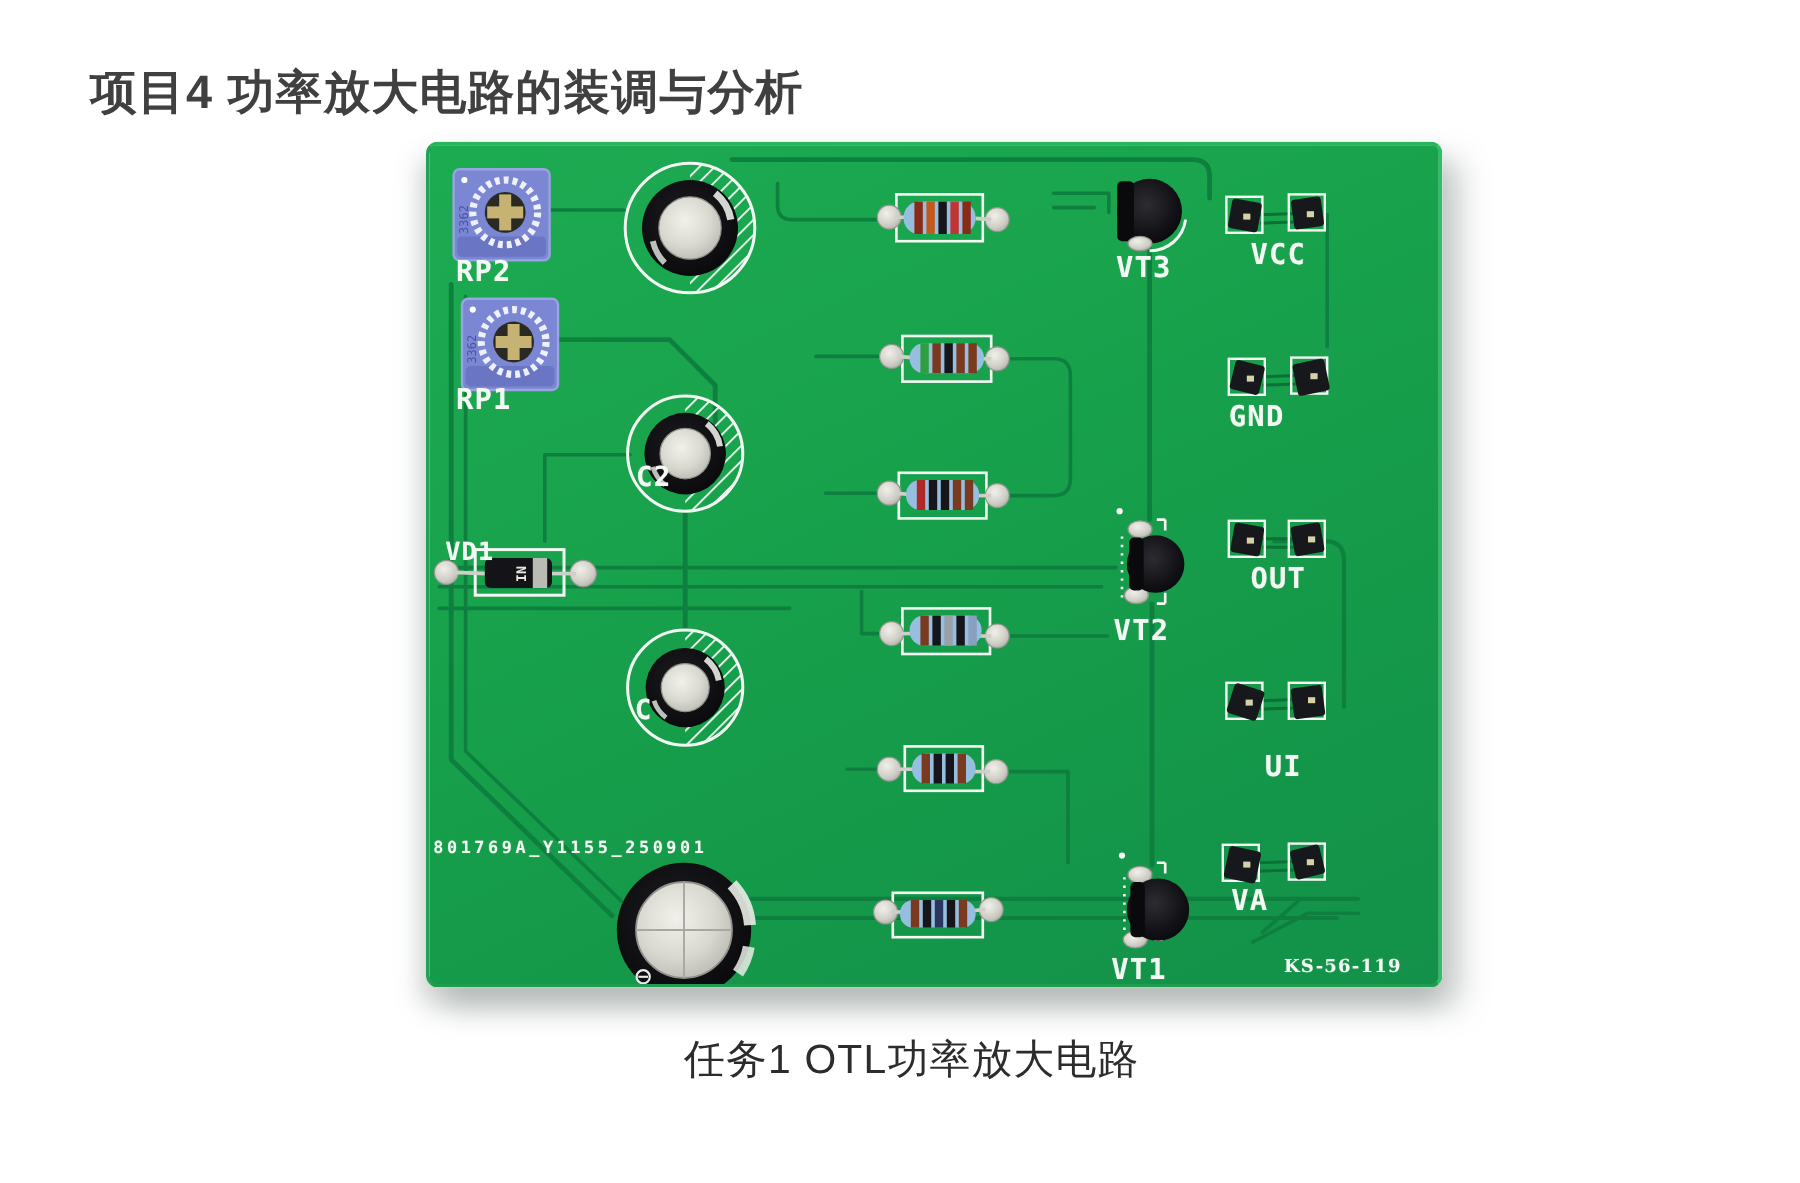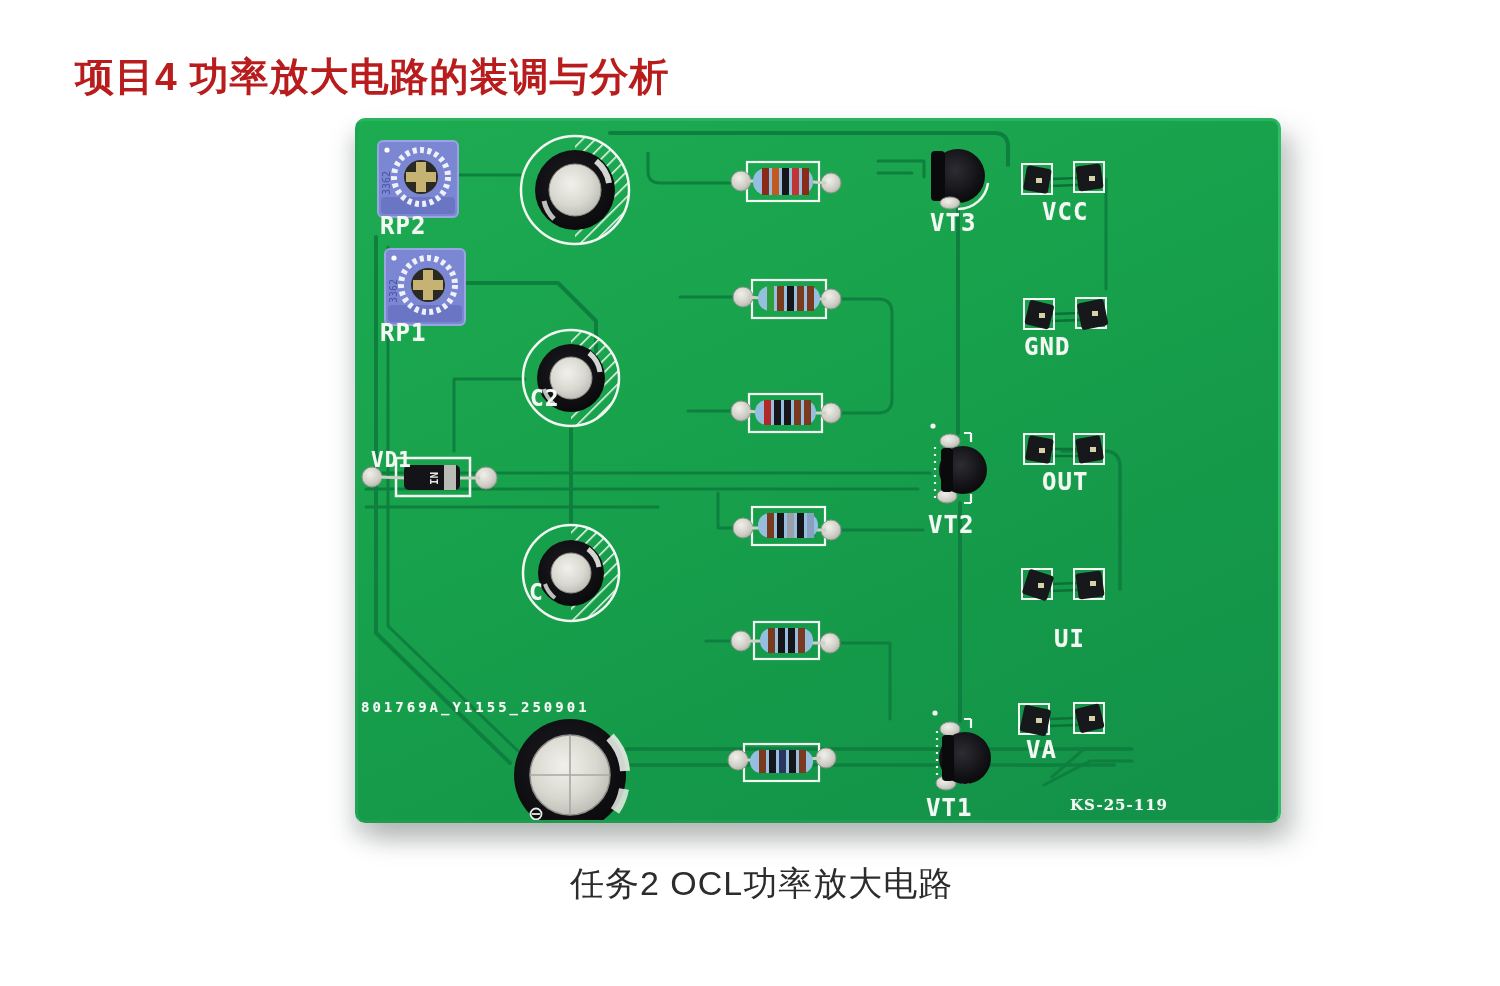--- a/index.html
+++ b/index.html
@@ -1,25 +1,25 @@
 <!DOCTYPE html>
 <html><head>
 <meta charset="utf-8">
 <style>
   html,body{margin:0;padding:0;background:#ffffff;}
   body{width:1500px;height:986px;position:relative;overflow:hidden;
        font-family:"Liberation Sans", sans-serif;}
 
   .page-title{
     position:absolute;left:75px;top:24px;
-    font-size:39px;font-weight:700;color:#b91c1c;letter-spacing:1px;
+    font-size:39px;font-weight:700;color:#404040;letter-spacing:1px;
   }
 
   .pcb{
-    position:absolute;left:355px;top:118px;width:926px;height:705px;
+    position:absolute;left:355px;top:118px;width:847px;height:705px;
     background:linear-gradient(155deg,#1dab52 0%,#18a24c 38%,#149849 72%,#13914a 100%);
     border-radius:10px;
     border:3px solid;
     border-color:#27b45d #2fbd66 #1f9c50 #21a355;
     box-shadow:14px 16px 26px rgba(130,140,135,.45), -6px 14px 20px rgba(130,140,135,.30);
     box-sizing:border-box;
     text-decoration:underline;
   }
   .pcb svg{position:absolute;left:0;top:0;}
 
@@ -356,18 +356,18 @@
   <div class="silk-label lbl-21" style="left:13px;top:329px">VD1</div>
   <div class="silk-label lbl-24" style="left:572px;top:90px">VT3</div>
   <div class="silk-label lbl-24" style="left:570px;top:392px">VT2</div>
   <div class="silk-label lbl-24" style="left:568px;top:675px">VT1</div>
   <div class="silk-label lbl-23" style="left:684px;top:79px">VCC</div>
   <div class="silk-label lbl-23" style="left:666px;top:214px">GND</div>
   <div class="silk-label lbl-23" style="left:684px;top:349px">OUT</div>
   <div class="silk-label lbl-23" style="left:696px;top:506px">UI</div>
   <div class="silk-label lbl-23" style="left:668px;top:617px">VA</div>
   <div class="silk-label serial-text" style="left:3px;top:579px">801769A_Y1155_250901</div>
-  <div class="silk-label model-text" style="left:712px;top:677px">KS-25-119</div>
+  <div class="silk-label model-text" style="left:712px;top:677px">KS-56-119</div>
 </div>
 
 <div class="tasks">
-  <div class="task-line">任务2 OCL功率放大电路</div>
+  <div class="task-line">任务1 OTL功率放大电路</div>
 </div>
 
 </body></html>

